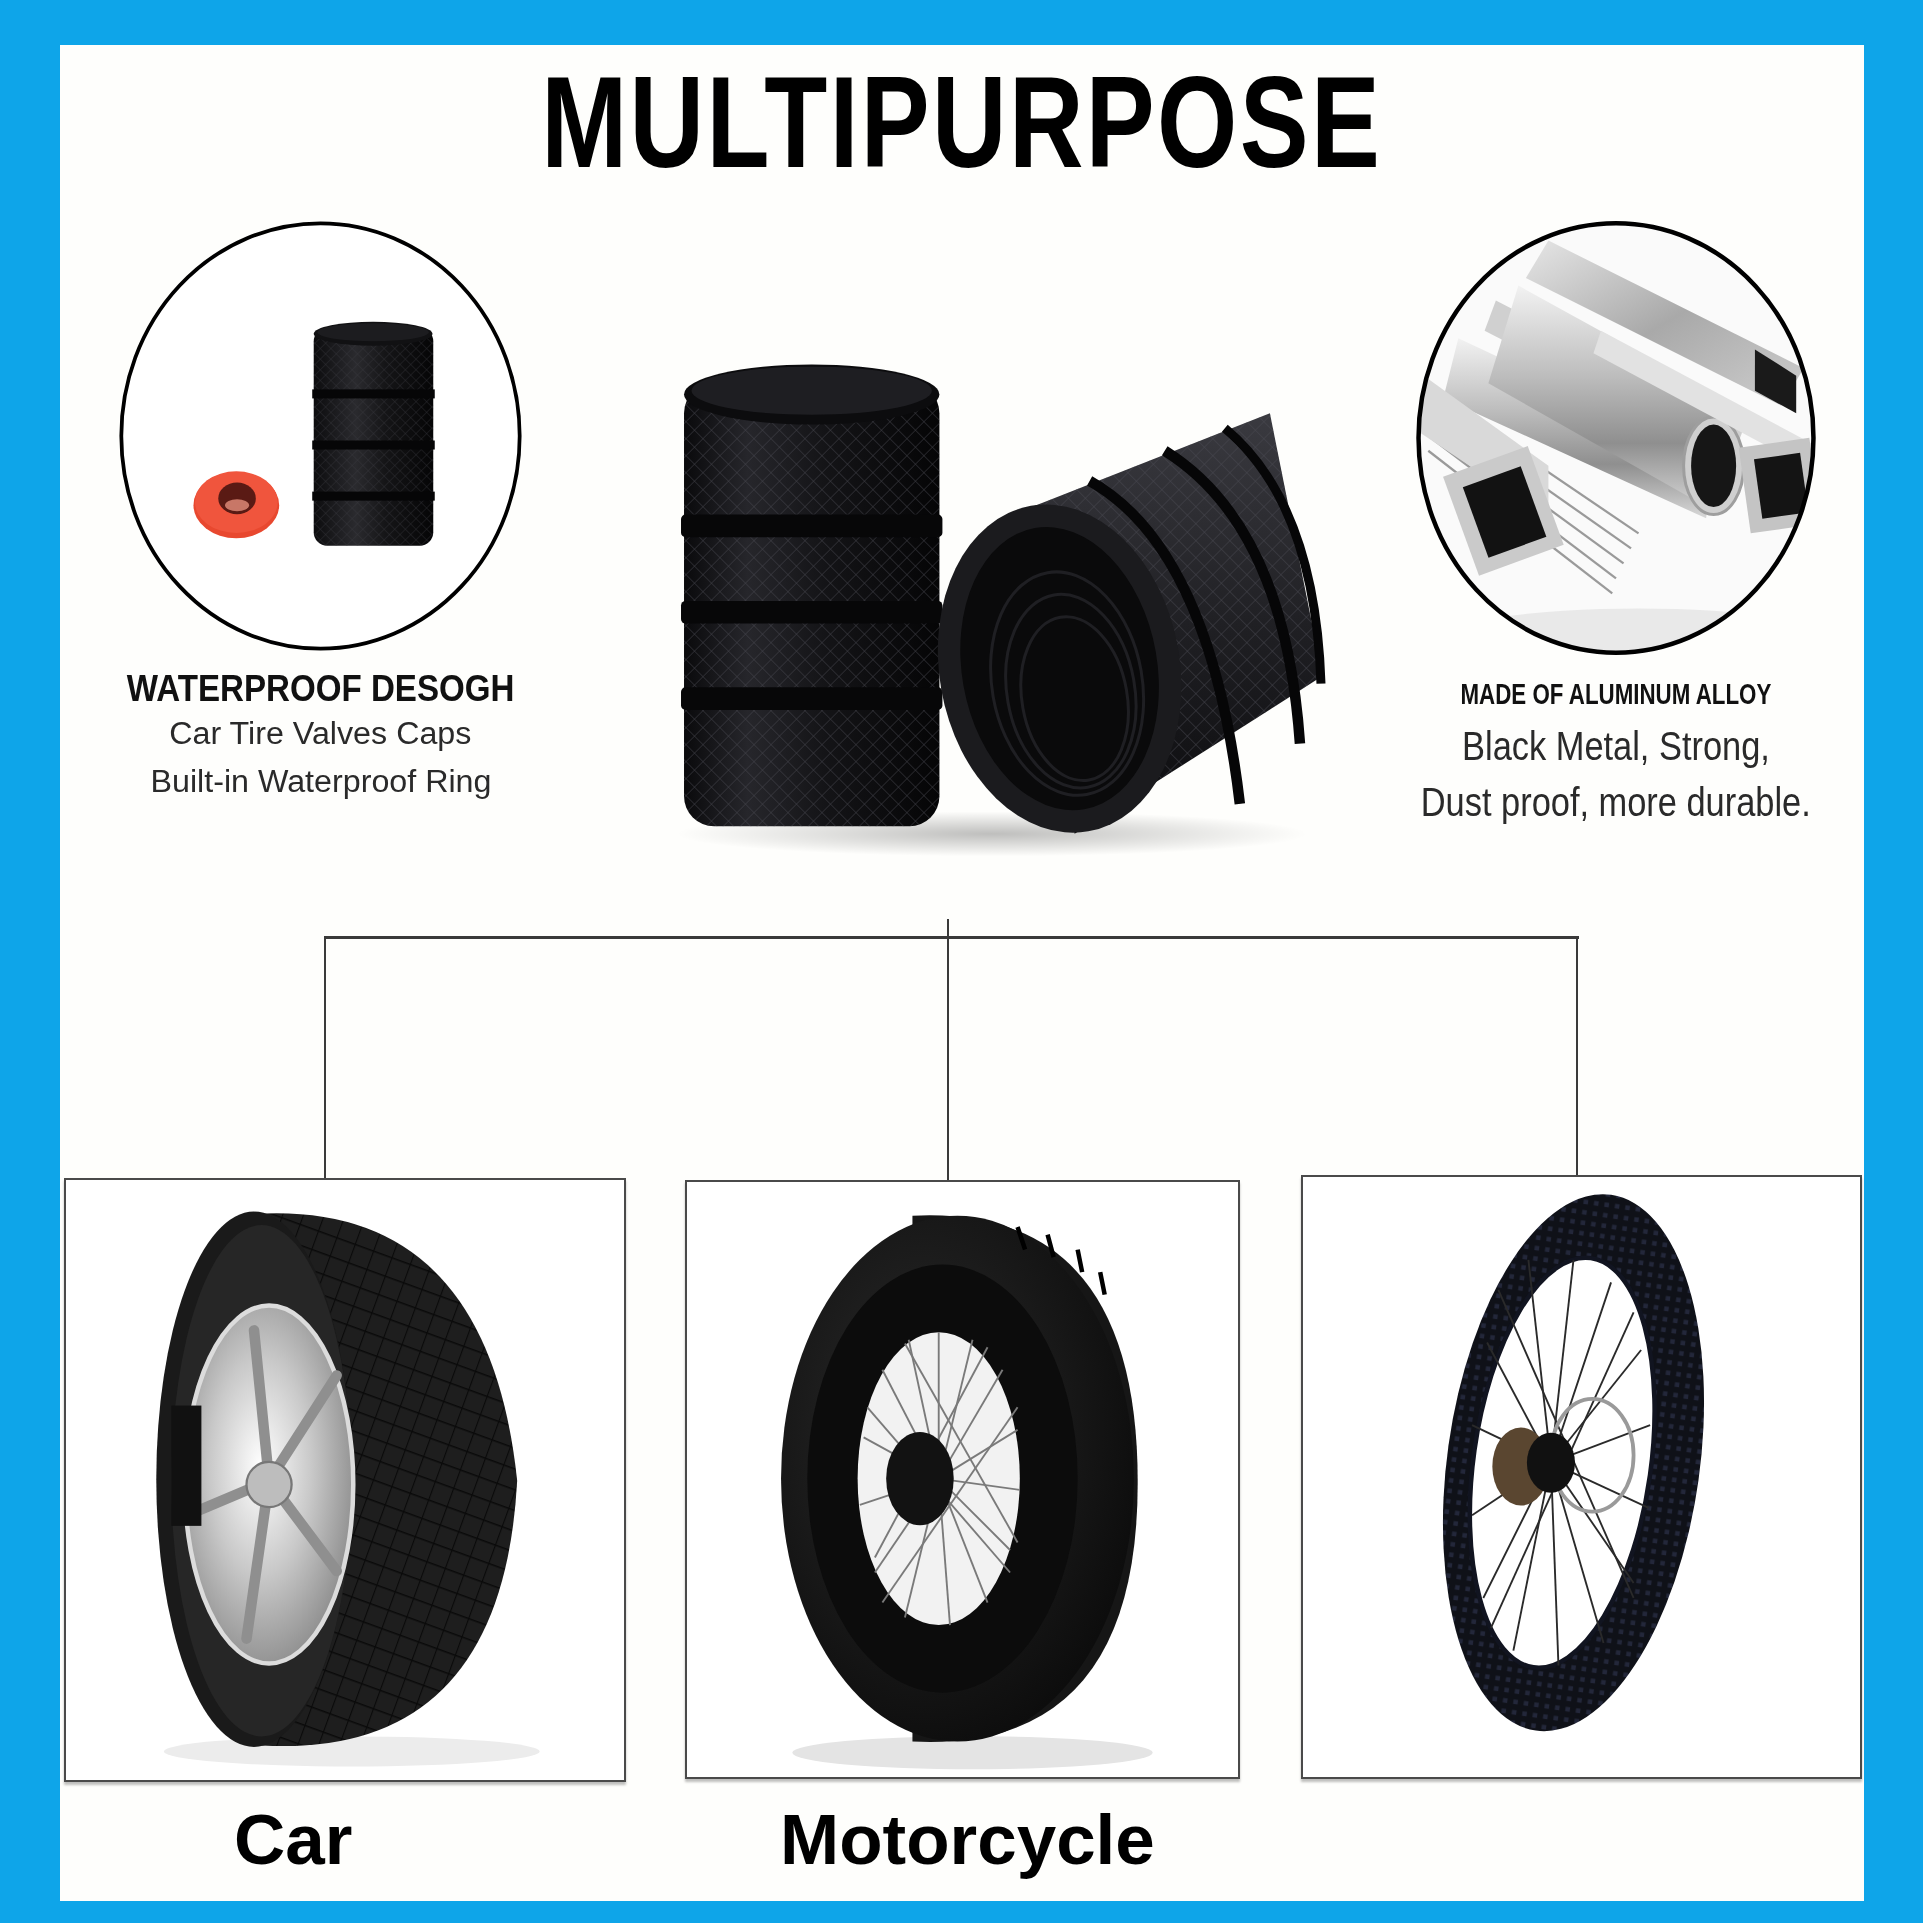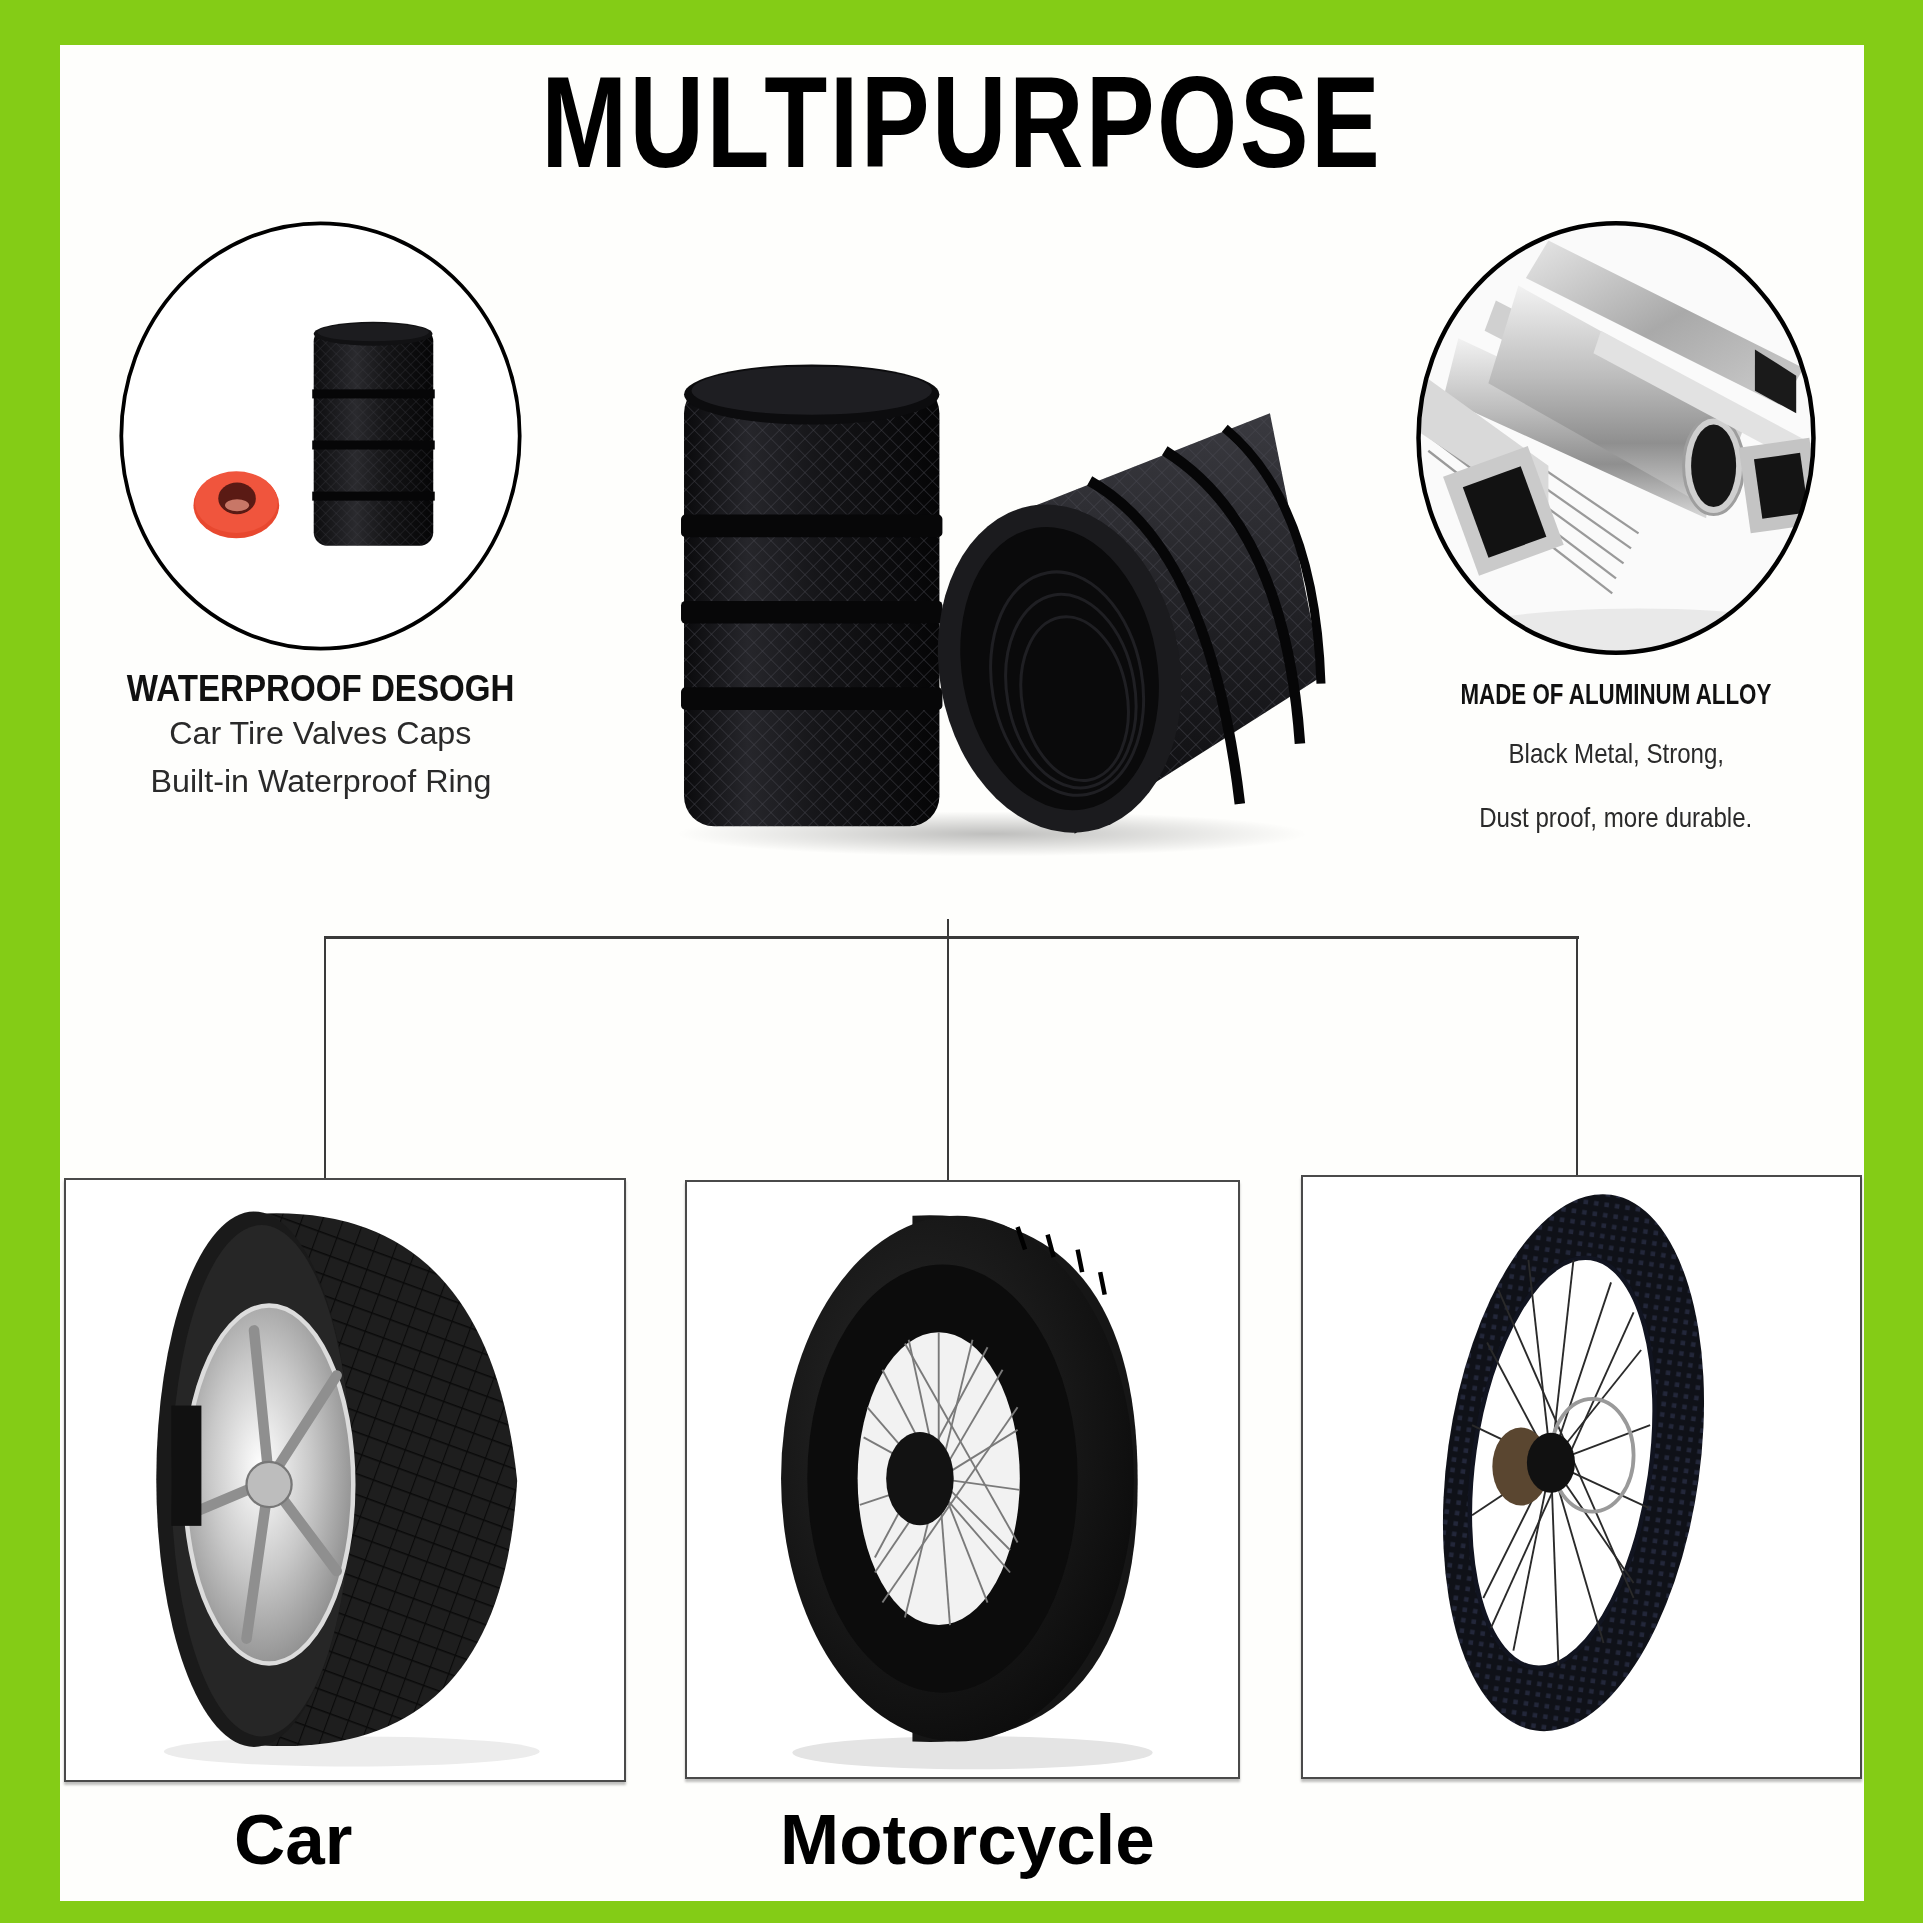--- a/index.html
+++ b/index.html
@@ -1,18 +1,18 @@
 <!DOCTYPE html>
 <html style="font-size:12px"><head>
 <meta charset="utf-8">
 <style>
   html, body { margin: 0; padding: 0; background: #ffffff; }
   #canvas {
     position: relative; width: 1924px; height: 1924px; overflow: hidden;
-    background: #84cc16; font-family: "Liberation Sans", sans-serif; color: #000;
+    background: #0ea5e9; font-family: "Liberation Sans", sans-serif; color: #000;
   }
   .panel-bg { position: absolute; left: 60px; top: 45px; width: 1804px; height: 1856px; background: #fefefc; }
   .abs { position: absolute; }
   .title {
     position: absolute; left: 0; width: 1924px; top: 47px; text-align: center;
     font-family: "Liberation Sans", sans-serif; font-weight: 700; font-size: 129px; line-height: 150px;
     letter-spacing: 3px; color: #000;
   }
   .title span { display: inline-block; transform: scaleX(0.8); transform-origin: center; }
   .feat { position: absolute; text-align: center; color: #222; }
@@ -20,21 +20,21 @@
   .feat .line { white-space: nowrap; color: #2a2a2a; }
   .feat .head span, .feat .line span { display: inline-block; transform-origin: center; }
   .feat-left { left: 95px; width: 451px; top: 668px; }
   .feat-left .head { font-size: 36px; line-height: 42px; }
   .feat-left .head span { transform: scaleX(0.92); }
   .feat-left .line { font-size: 31px; line-height: 48px; }
   .feat-left .line span { transform: scaleX(1.04); }
   .feat-right { left: 1353px; width: 526px; top: 670px; }
   .feat-right .head { font-size: 29px; line-height: 48px; }
   .feat-right .head span { transform: scaleX(0.77); }
-  .feat-right .line { font-size: 28px; line-height: 56px; margin-top: 8px; }
+  .feat-right .line { font-size: 40px; line-height: 56px; }
   .feat-right .line span { transform: scaleX(0.86); }
   .hline { position: absolute; background: #3a3a3a; }
   .box {
     position: absolute; border: 2.3px solid #4a4a4a; background: #ffffff;
     box-shadow: 0 3px 2.3px rgba(0,0,0,0.25); box-sizing: border-box;
   }
   .label {
     position: absolute; top: 1798px; font-weight: 700; font-size: 71px; line-height: 83px;
     text-align: left; color: #000; white-space: nowrap;
   }

